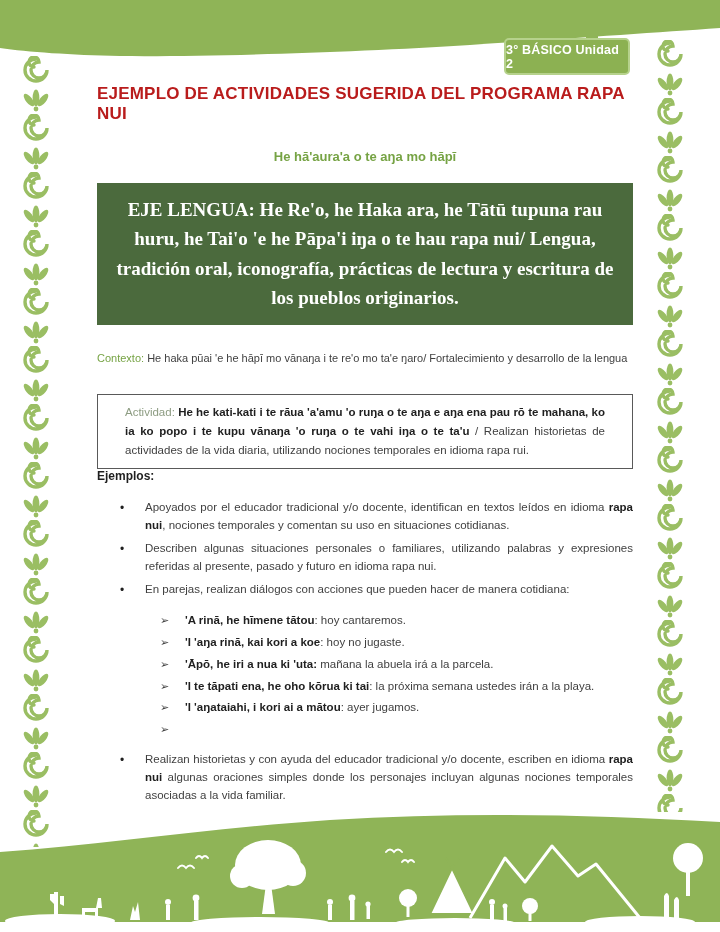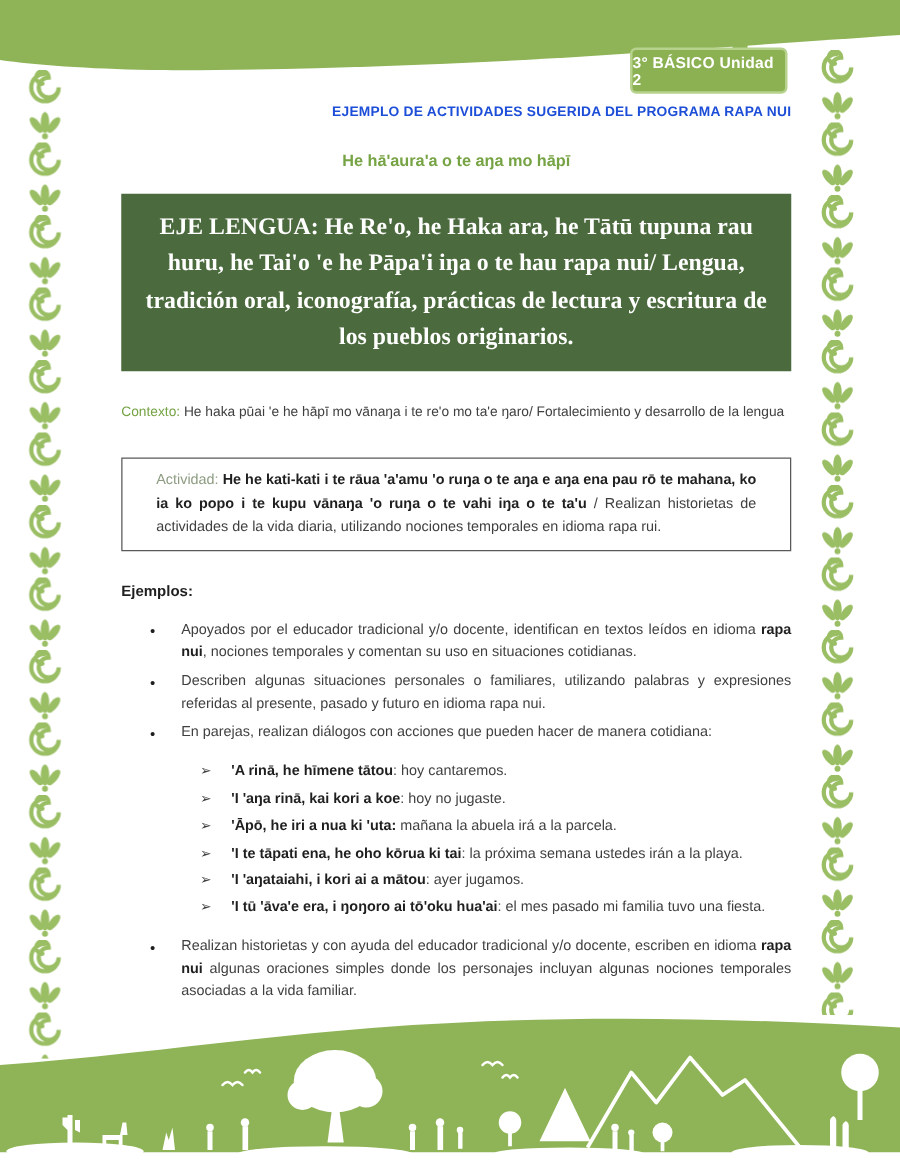--- a/index.html
+++ b/index.html
@@ -16,40 +16,40 @@
     color:#fff;font-size:12.5px;font-weight:600;letter-spacing:.2px;box-sizing:border-box;
   }
   .ornament{position:absolute;pointer-events:none;}
   .ornament.left{left:22px;top:56px;width:28px;height:791px;}
   .ornament.right{left:656px;top:40px;width:28px;height:772px;}
   .bottom-scene{position:absolute;left:0;bottom:0;width:720px;height:122px;pointer-events:none;}
 
   
   .content{position:absolute;left:97px;top:0;width:536px;}
   .page-title{
-    margin-top:84px;text-align:right;color:#1d4ed8;font-weight:700;
-    font-size:11px;letter-spacing:.2px;
+    margin-top:84px;text-align:left;color:#b91c1c;font-weight:700;
+    font-size:17px;letter-spacing:.2px;
   }
   .page-subtitle{
     margin-top:25px;text-align:center;color:#76a344;font-weight:600;font-size:13px;
   }
   .eje-banner{
     margin-top:19px;background:#4b6a3d;color:#ffffff;text-align:center;
     font-family:"Liberation Serif",serif;font-weight:700;font-size:19px;line-height:1.55;
     padding:12px 18px;box-sizing:border-box;
   }
   .contexto{margin-top:25px;font-size:11px;line-height:1.6;}
   .contexto .ctx-label{color:#76a344;}
   .actividad-box{
     margin-top:27px;border:1px solid #595959;padding:8px 27px;
     font-size:11.5px;line-height:1.65;text-align:justify;box-sizing:border-box;
   }
   .actividad-box .act-label{color:#8d9c82;}
   .actividad-box .act-rapanui{font-weight:700;color:#1f1f1f;}
-  .ejemplos-heading{margin-top:25px;font-weight:700;color:#1f1f1f;font-size:12px;}
+  .ejemplos-heading{font-weight:700;color:#1f1f1f;font-size:12px;}
   .examples{margin-top:16px;font-size:11.5px;line-height:1.55;}
   .li{display:flex;margin-bottom:5px;}
   .li .marker{flex:0 0 auto;}
   .li.bullet .marker{width:25px;margin-left:23px;font-size:12px;color:#1f1f1f;}
   .li.bullet .li-text{width:488px;text-align:justify;}
   .li.arrow{margin-bottom:4px;}
   .li.arrow .marker{width:25px;margin-left:63px;font-size:11px;color:#3f3f3f;}
   .li.arrow .li-text{width:430px;}
   .li.arrow:first-of-type{margin-top:0;}
   .li .b{font-weight:700;color:#1f1f1f;}
@@ -146,21 +146,20 @@
         <div class="li arrow">
           <span class="marker">➢</span>
           <span class="li-text"><span class="b">'I te tāpati ena, he oho kōrua ki tai</span><span>: la próxima semana ustedes irán a la playa.</span></span>
         </div>
         <div class="li arrow">
           <span class="marker">➢</span>
           <span class="li-text"><span class="b">'I 'aŋataiahi, i kori ai a mātou</span><span>: ayer jugamos.</span></span>
         </div>
         <div class="li arrow">
           <span class="marker">➢</span>
-          <span class="li-text"><span class="b">'I tū 'āva'e era, i ŋoŋoro ai tō'oku hua'ai</span><span>: el mes pasado mi familia tuvo una fiesta.</span></span>
         </div>
         <div class="li bullet gap-before">
           <span class="marker">•</span>
           <span class="li-text"><span>Realizan historietas y con ayuda del educador tradicional y/o docente, escriben en idioma </span><span class="b">rapa nui</span><span> algunas oraciones simples donde los personajes incluyan algunas nociones temporales asociadas a la vida familiar.</span></span>
         </div>
       </div>
 
   </div>
 
   <svg class="bottom-scene" viewBox="0 0 720 122" preserveAspectRatio="none">

